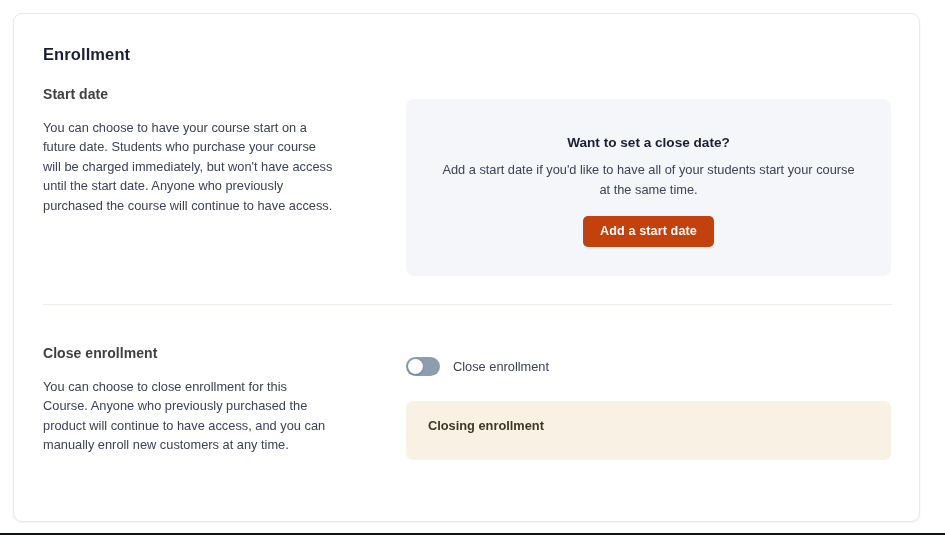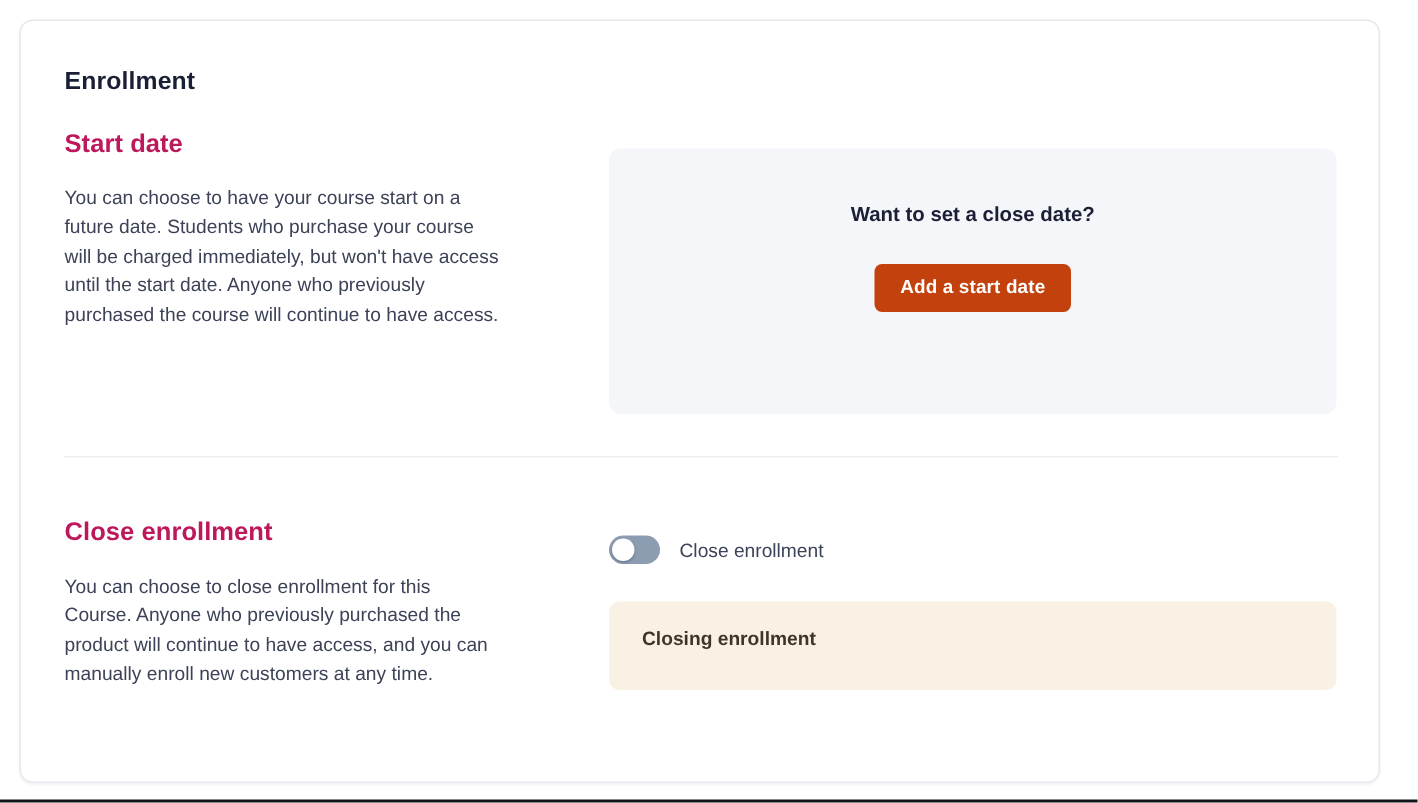--- a/index.html
+++ b/index.html
@@ -57,23 +57,23 @@
   }
 
   .left-col {
     position: absolute;
     left: 29px;
     top: 0;
     width: 290px;
   }
 
   .sub-heading {
-    font-size: 17px;
-    font-weight: 700;
-    color: #be185d;
+    font-size: 14px;
+    font-weight: 700;
+    color: #404040;
     margin: 0 0 16px 0;
     letter-spacing: 0.05px;
   }
 
   .body-text {
     font-size: 12.8px;
     line-height: 19.4px;
     color: #3c4257;
     margin: 0;
     letter-spacing: 0.01px;
@@ -232,20 +232,21 @@
     <div class="section-start-date">
 
       <div class="left-col">
         <div class="sub-heading">Start date</div>
         <p class="body-text">You can choose to have your course start on a future date. Students who purchase your course will be charged immediately, but won't have access until the start date. Anyone who previously purchased the course will continue to have access.</p>
       </div>
 
       <div class="promo-panel">
         <div class="promo-inner">
           <div class="promo-title">Want to set a close date?</div>
+          <p class="promo-sub">Add a start date if you'd like to have all of your students start your course at the same time.</p>
           <button class="btn-primary">Add a start date</button>
         </div>
       </div>
 
     </div>
 
     <div class="divider"></div>
 
     <div class="section-close">
 

